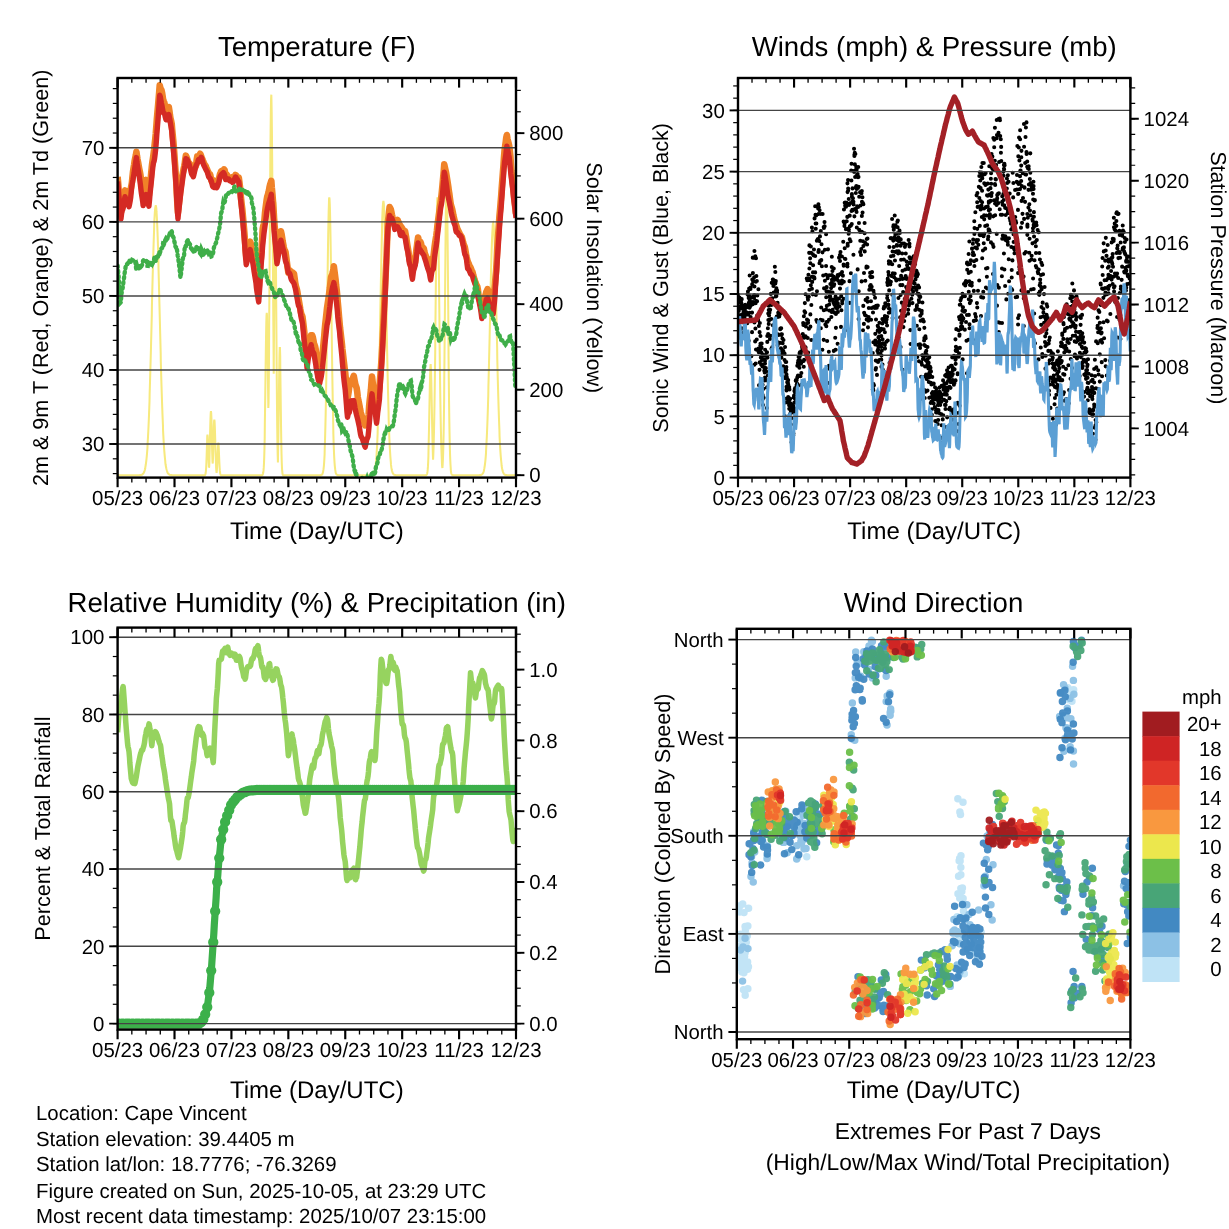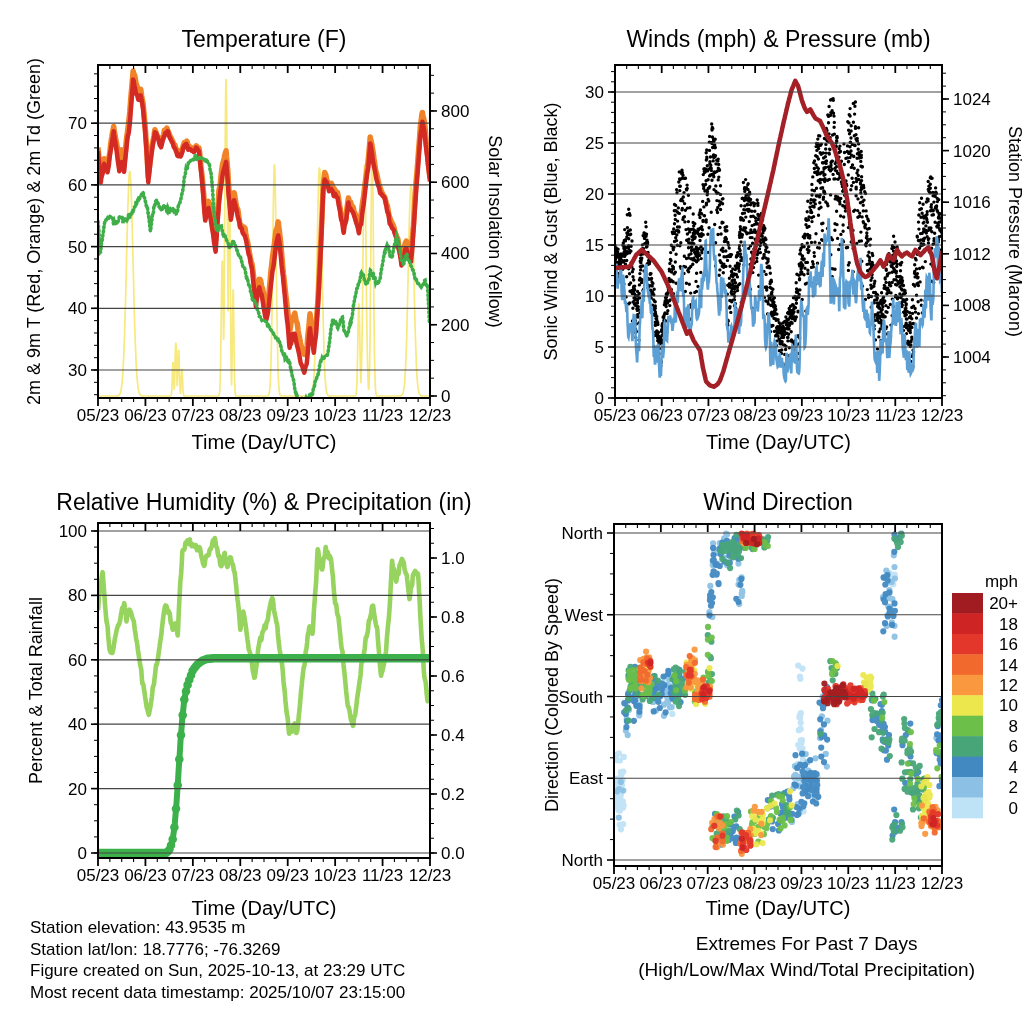--- a/index.html
+++ b/index.html
@@ -613,23 +613,24 @@
       <text x="1018" y="752.375" font-size="17" fill="#000" text-anchor="end">6</text>
       <rect x="952" y="756.6" width="31" height="20.849999999999998" fill="#4289c2"></rect>
       <text x="1018" y="772.825" font-size="17" fill="#000" text-anchor="end">4</text>
       <rect x="952" y="777.05" width="31" height="20.849999999999998" fill="#8cc1e5"></rect>
       <text x="1018" y="793.275" font-size="17" fill="#000" text-anchor="end">2</text>
       <rect x="952" y="797.5" width="31" height="20.849999999999998" fill="#bfe3f6"></rect>
       <text x="1018" y="813.725" font-size="17" fill="#000" text-anchor="end">0</text>
     </svg>
 
   <div class="footer">
-    <div>Station elevation: 43.9535 m</div>
+    <div>Location: Cape Vincent</div>
+    <div>Station elevation: 39.4405 m</div>
     <div>Station lat/lon: 18.7776; -76.3269</div>
-    <div>Figure created on Sun, 2025-10-13, at 23:29 UTC</div>
+    <div>Figure created on Sun, 2025-10-05, at 23:29 UTC</div>
     <div>Most recent data timestamp: 2025/10/07 23:15:00</div>
   </div>
 
   <div class="extremes">
     <div>Extremes For Past 7 Days</div>
     <div>(High/Low/Max Wind/Total Precipitation)</div>
     <div class="vals" style="color: #be185d; margin-top: 40px;">76.4/28.4/19.2/0.66</div>
   </div>
 </div>
 

